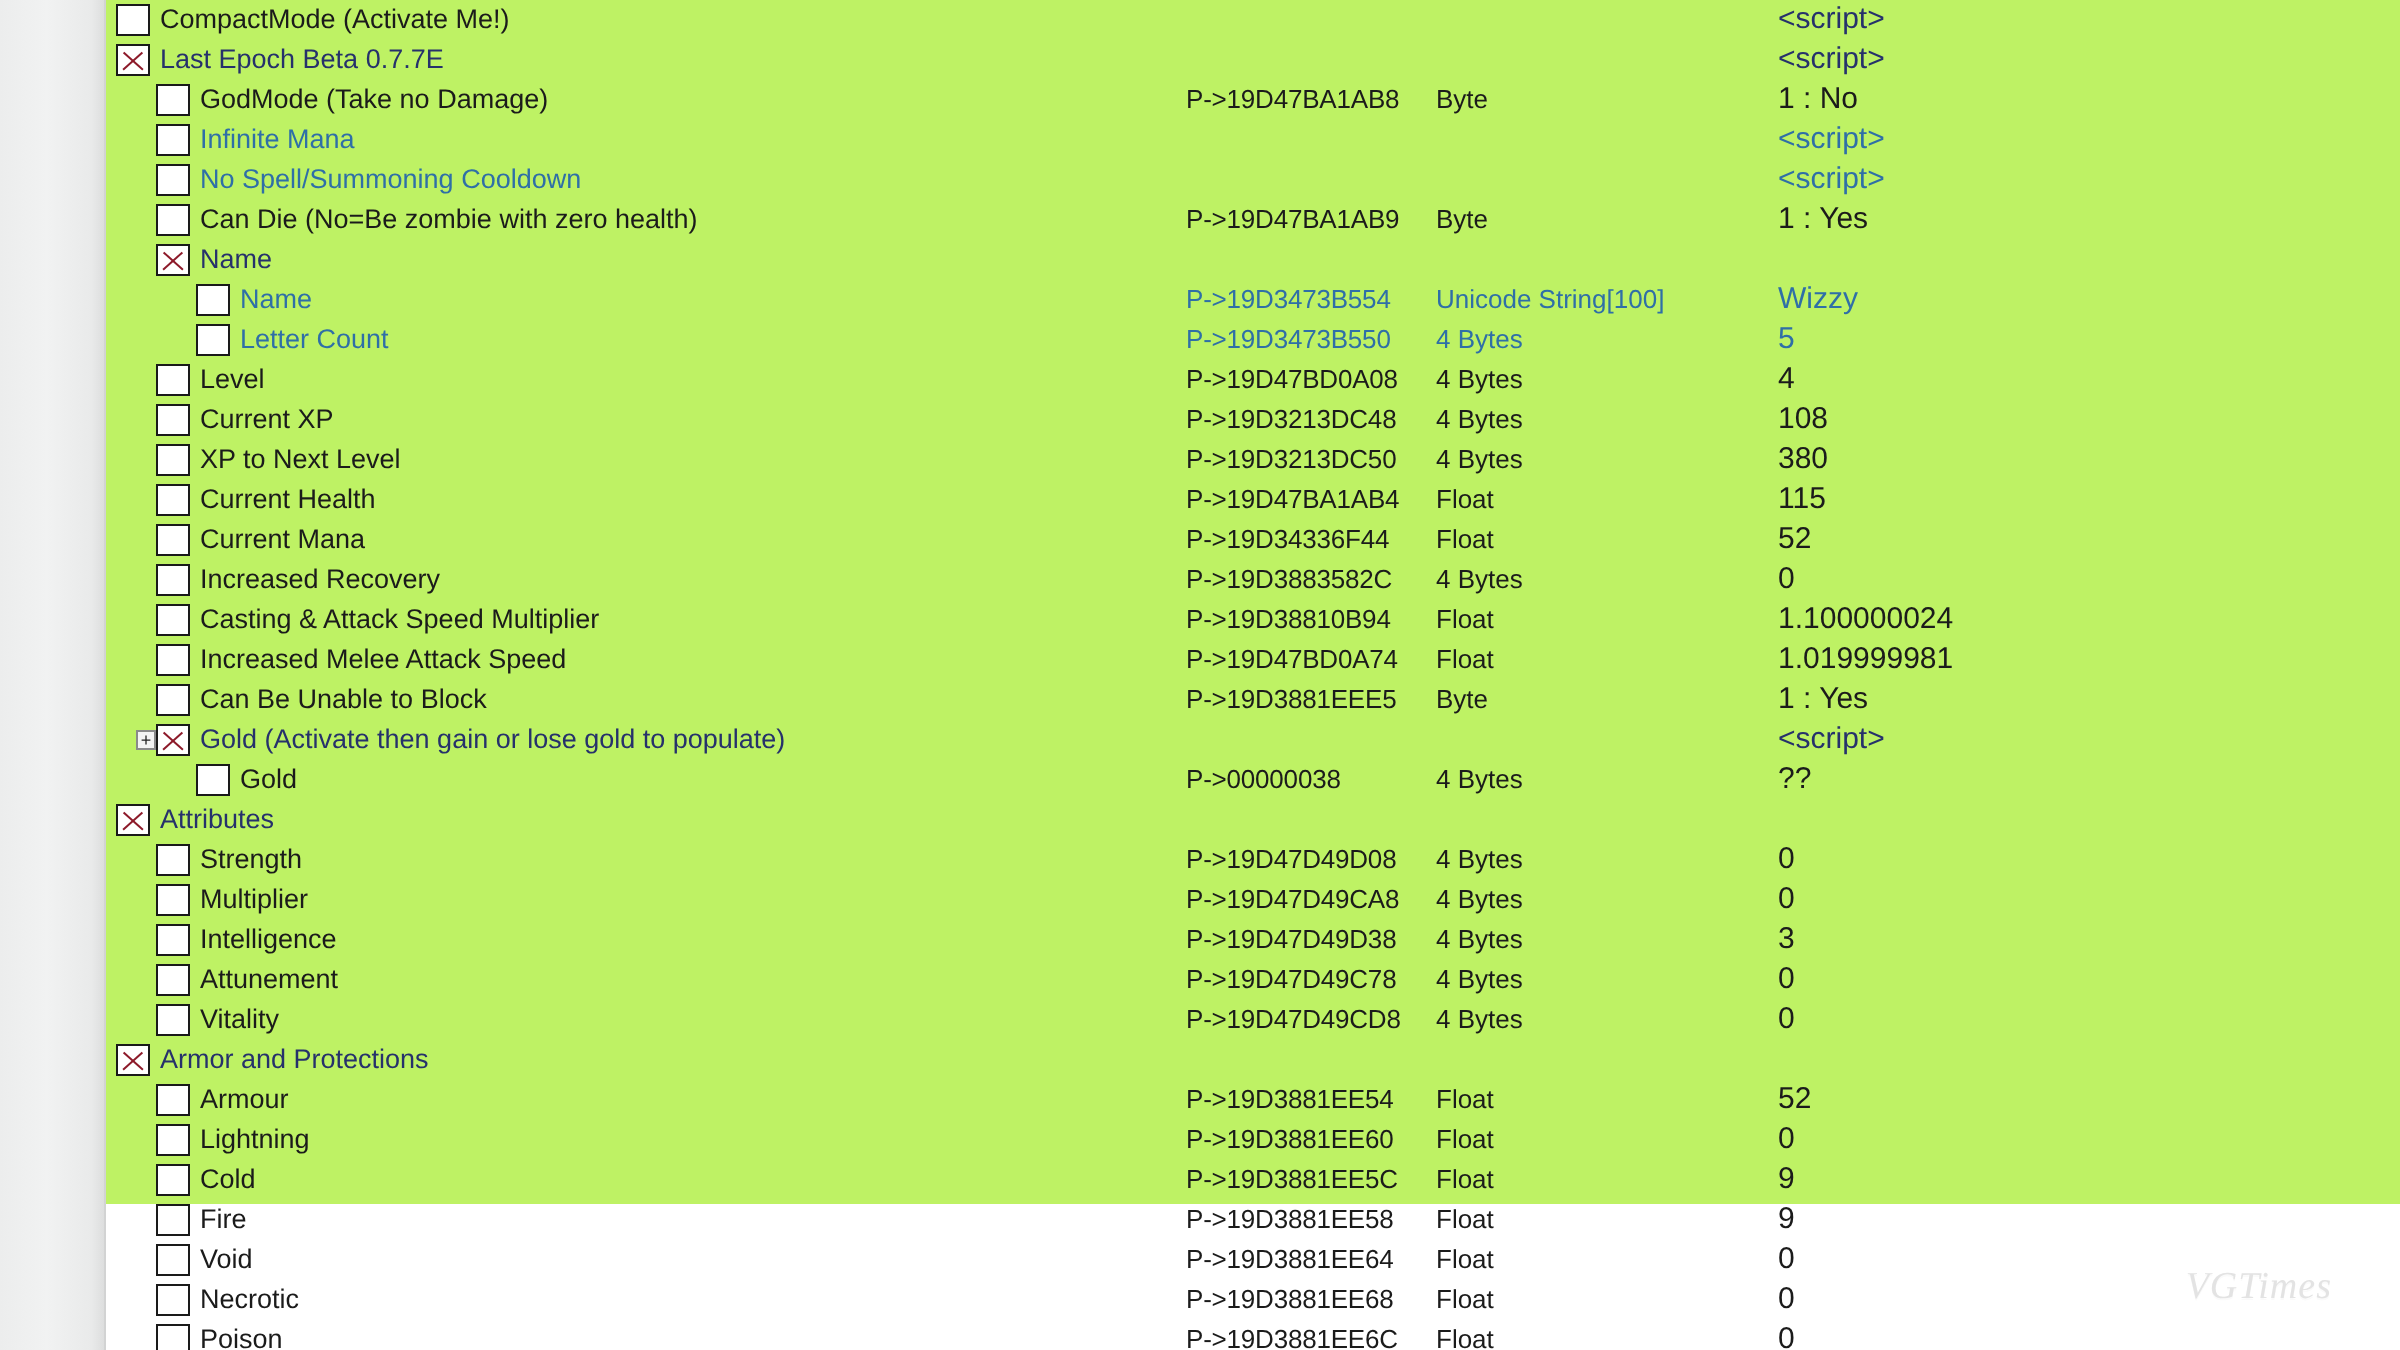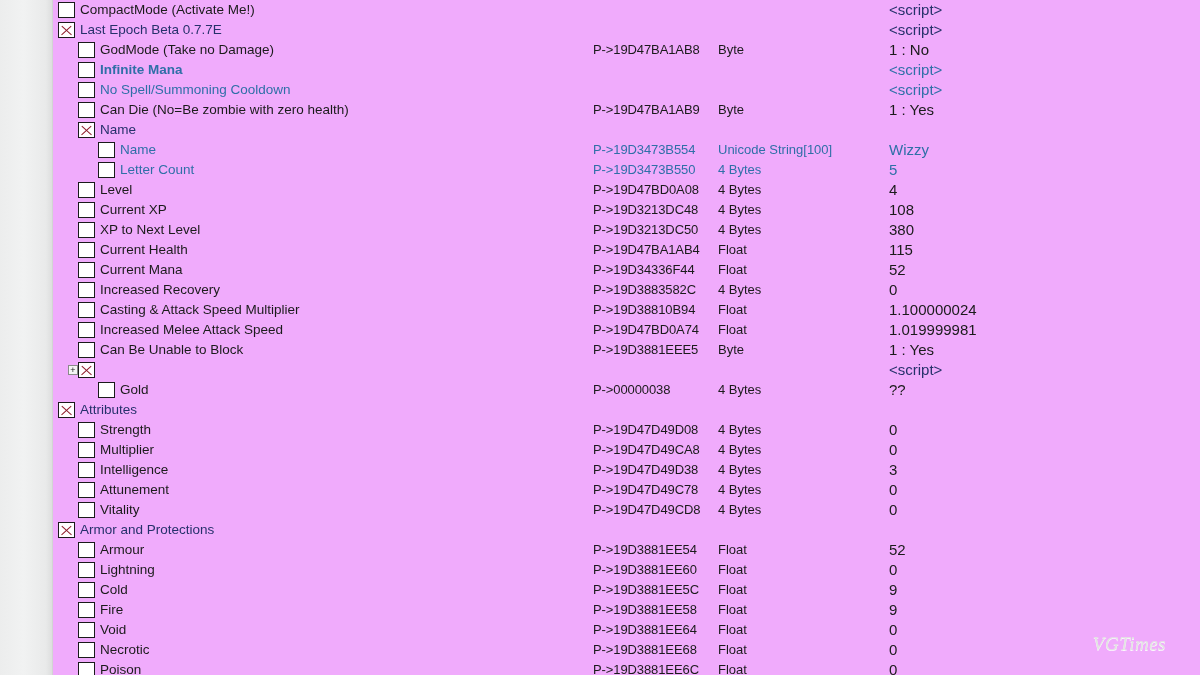--- a/index.html
+++ b/index.html
@@ -28,22 +28,22 @@
     left: 52px; top: 0;
     width: 1px; height: 675px;
     background: #d2d3d3;
   }
 
   
   #cheat-table {
     position: absolute;
     left: 53px; top: 0;
     width: 1147px;
-    height: 675px;
-    background: #f0abfc;
+    height: 602px;
+    background: #bef264;
   }
 
   .row {
     position: relative;
     height: 20px;
     line-height: 20px;
     white-space: nowrap;
   }
 
   
@@ -155,21 +155,21 @@
     </div>
     <div class="row">
       <div class="rowbox" style="left: 25px;"></div>
       <div class="desc c-black" style="left: 47px;">GodMode (Take no Damage)</div>
       <div class="addr c-black">P-&gt;19D47BA1AB8</div>
       <div class="type c-black">Byte</div>
       <div class="value c-black">1 : No</div>
     </div>
     <div class="row">
       <div class="rowbox" style="left: 25px;"></div>
-      <div class="desc c-blue" style="left: 47px; font-weight: bold;">Infinite Mana</div>
+      <div class="desc c-blue" style="left: 47px;">Infinite Mana</div>
       <div class="addr c-black"></div>
       <div class="type c-black"></div>
       <div class="value c-blue">&lt;script&gt;</div>
     </div>
     <div class="row">
       <div class="rowbox" style="left: 25px;"></div>
       <div class="desc c-blue" style="left: 47px;">No Spell/Summoning Cooldown</div>
       <div class="addr c-black"></div>
       <div class="type c-black"></div>
       <div class="value c-blue">&lt;script&gt;</div>
@@ -261,20 +261,21 @@
     <div class="row">
       <div class="rowbox" style="left: 25px;"></div>
       <div class="desc c-black" style="left: 47px;">Can Be Unable to Block</div>
       <div class="addr c-black">P-&gt;19D3881EEE5</div>
       <div class="type c-black">Byte</div>
       <div class="value c-black">1 : Yes</div>
     </div>
     <div class="row">
       <div class="expander" style="left: 15px;">+</div>
       <div class="rowbox checked" style="left: 25px;"></div>
+      <div class="desc c-navy" style="left: 47px;">Gold (Activate then gain or lose gold to populate)</div>
       <div class="addr c-black"></div>
       <div class="type c-black"></div>
       <div class="value c-navy">&lt;script&gt;</div>
     </div>
     <div class="row">
       <div class="rowbox" style="left: 45px;"></div>
       <div class="desc c-black" style="left: 67px;">Gold</div>
       <div class="addr c-black">P-&gt;00000038</div>
       <div class="type c-black">4 Bytes</div>
       <div class="value c-black">??</div>

